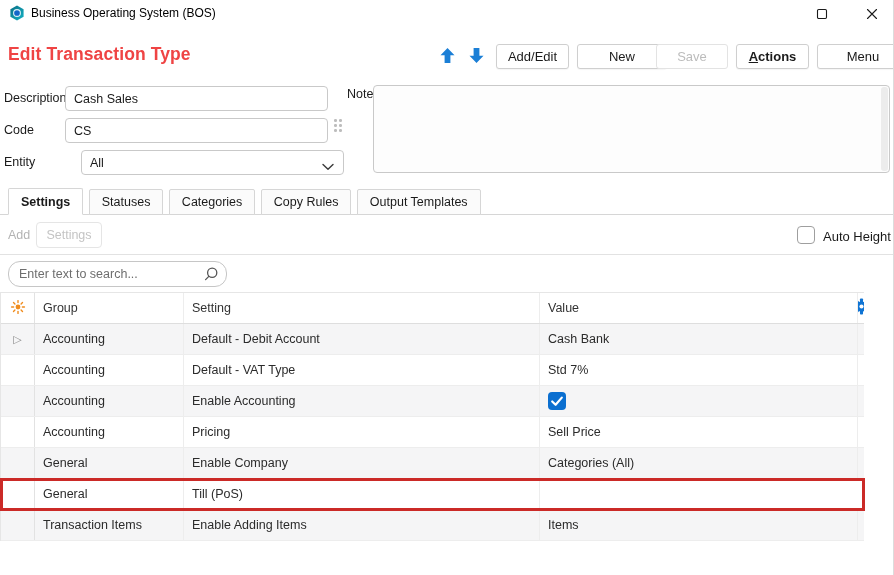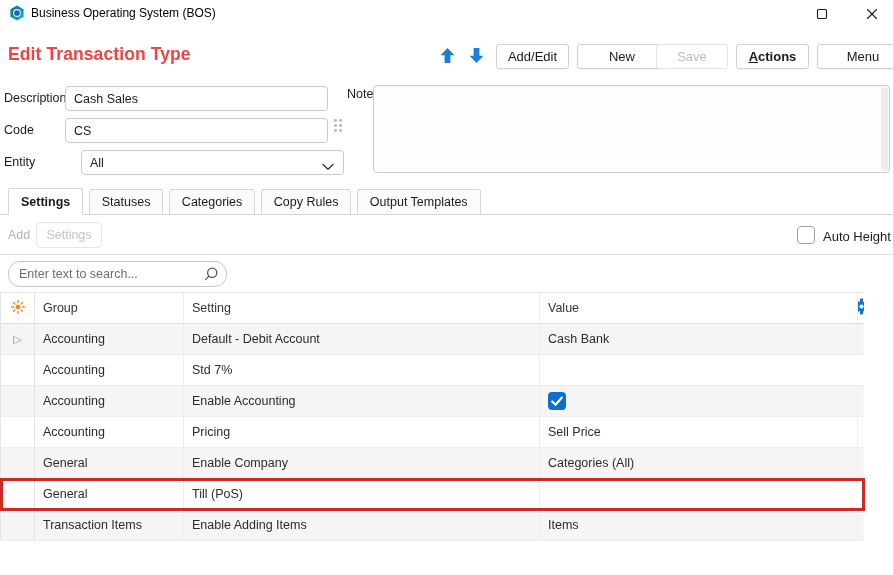--- a/index.html
+++ b/index.html
@@ -237,20 +237,21 @@
             <div class="row-arrow">▷</div>
           </div>
           <div class="cell">Accounting</div>
           <div class="cell">Default - Debit Account</div>
           <div class="cell">Cash Bank</div>
           <div class="cell"></div>
         </div>
         <div class="grid-row">
           <div class="cell indicator-cell"></div>
           <div class="cell">Accounting</div>
+          <div class="cell">Default - VAT Type</div>
           <div class="cell">Std 7%</div>
           <div class="cell"></div>
         </div>
         <div class="grid-row shaded">
           <div class="cell indicator-cell"></div>
           <div class="cell">Accounting</div>
           <div class="cell">Enable Accounting</div>
           <div class="cell">
             <div class="grid-checkbox checked">
               <svg width="18" height="18" viewBox="0 0 18 18">

